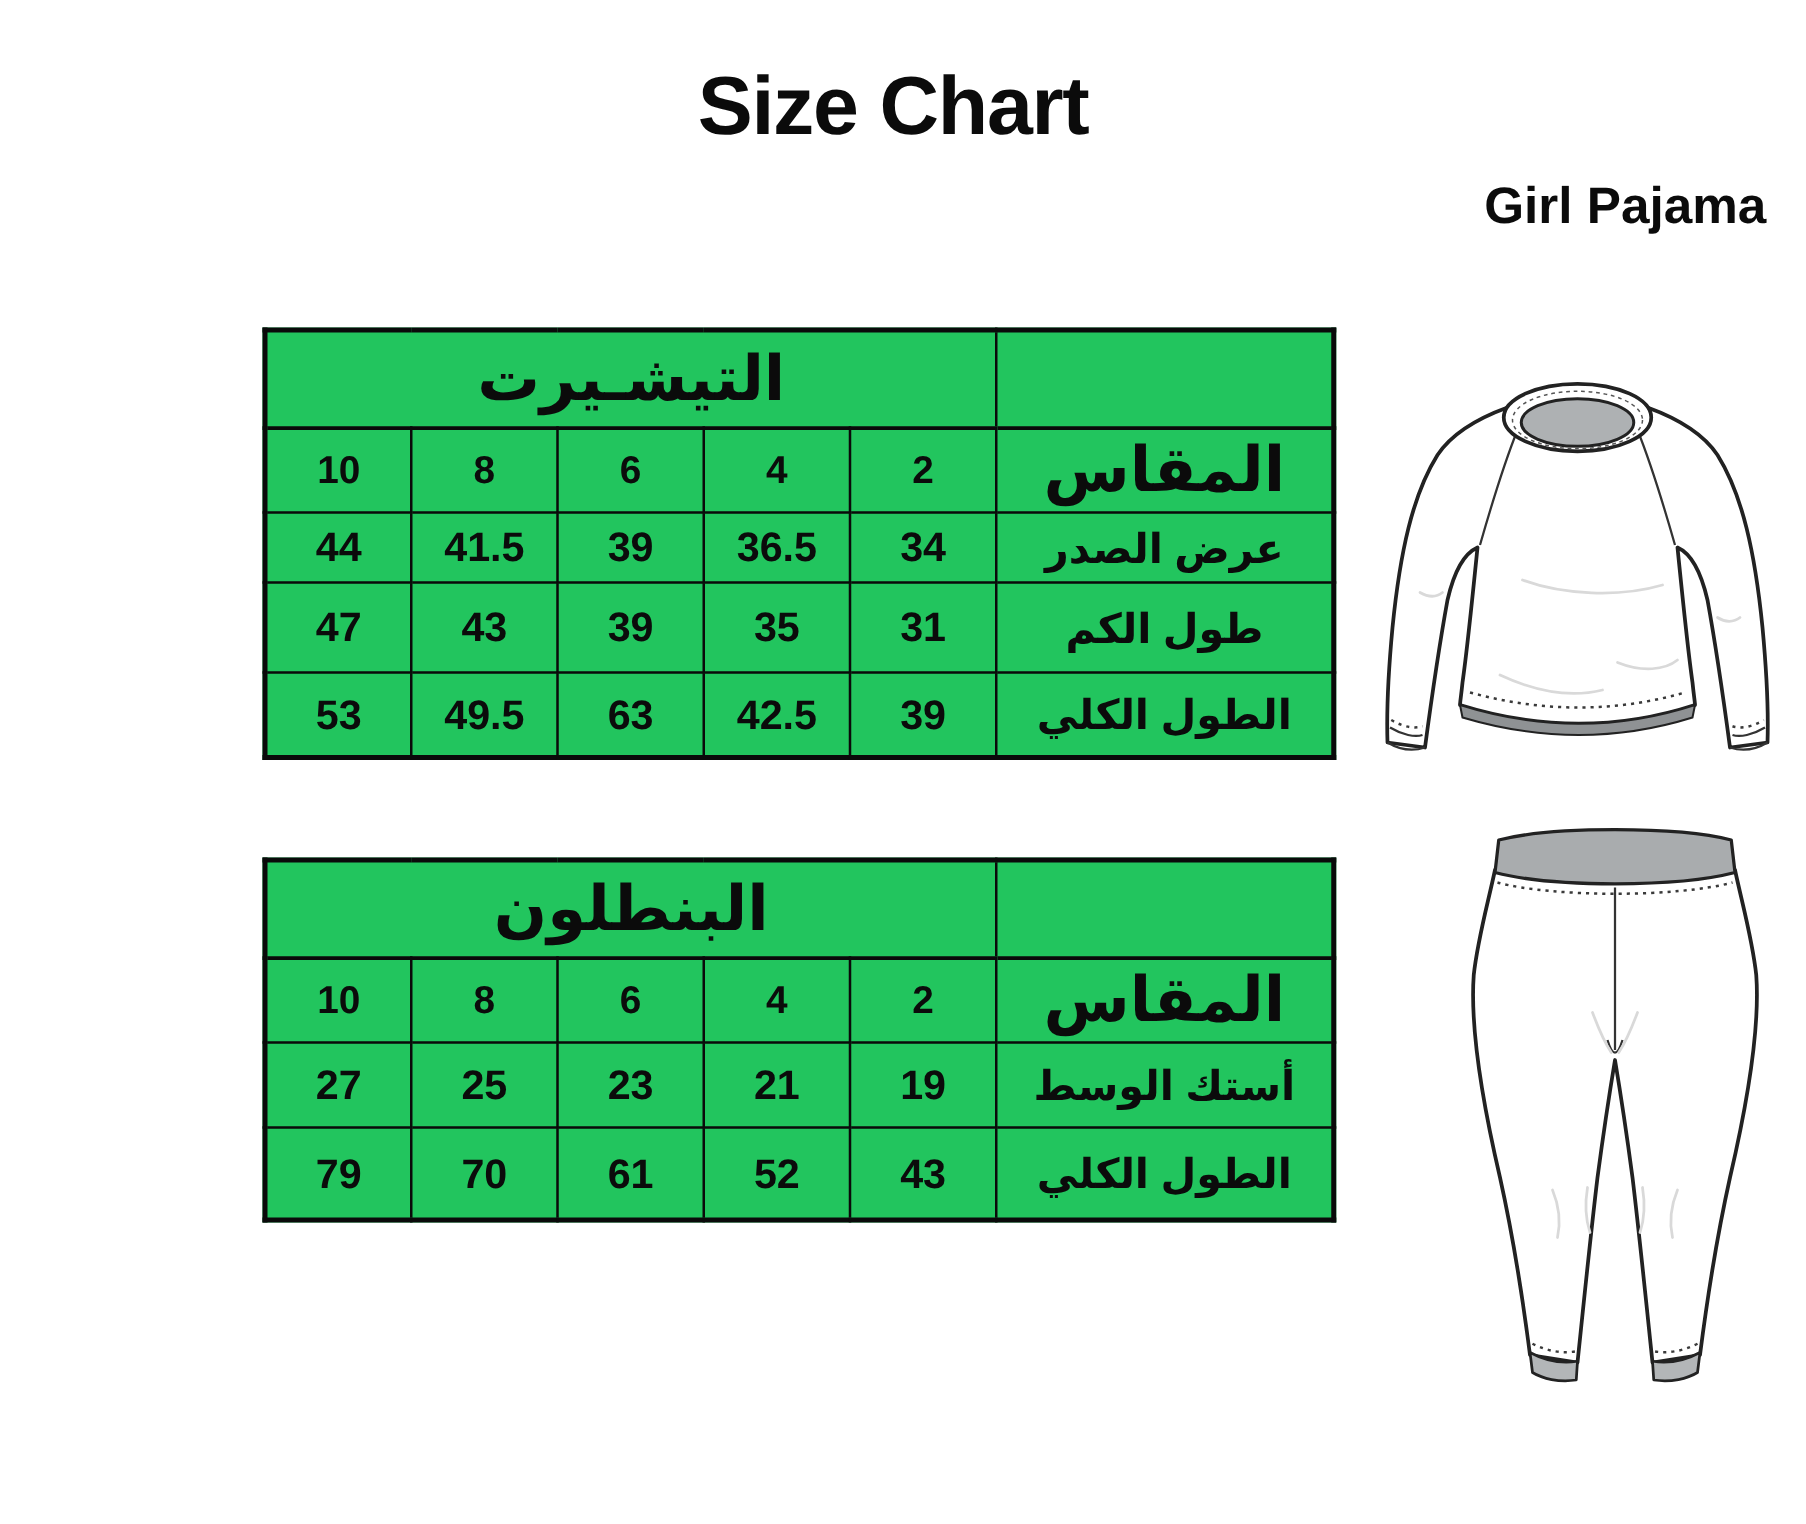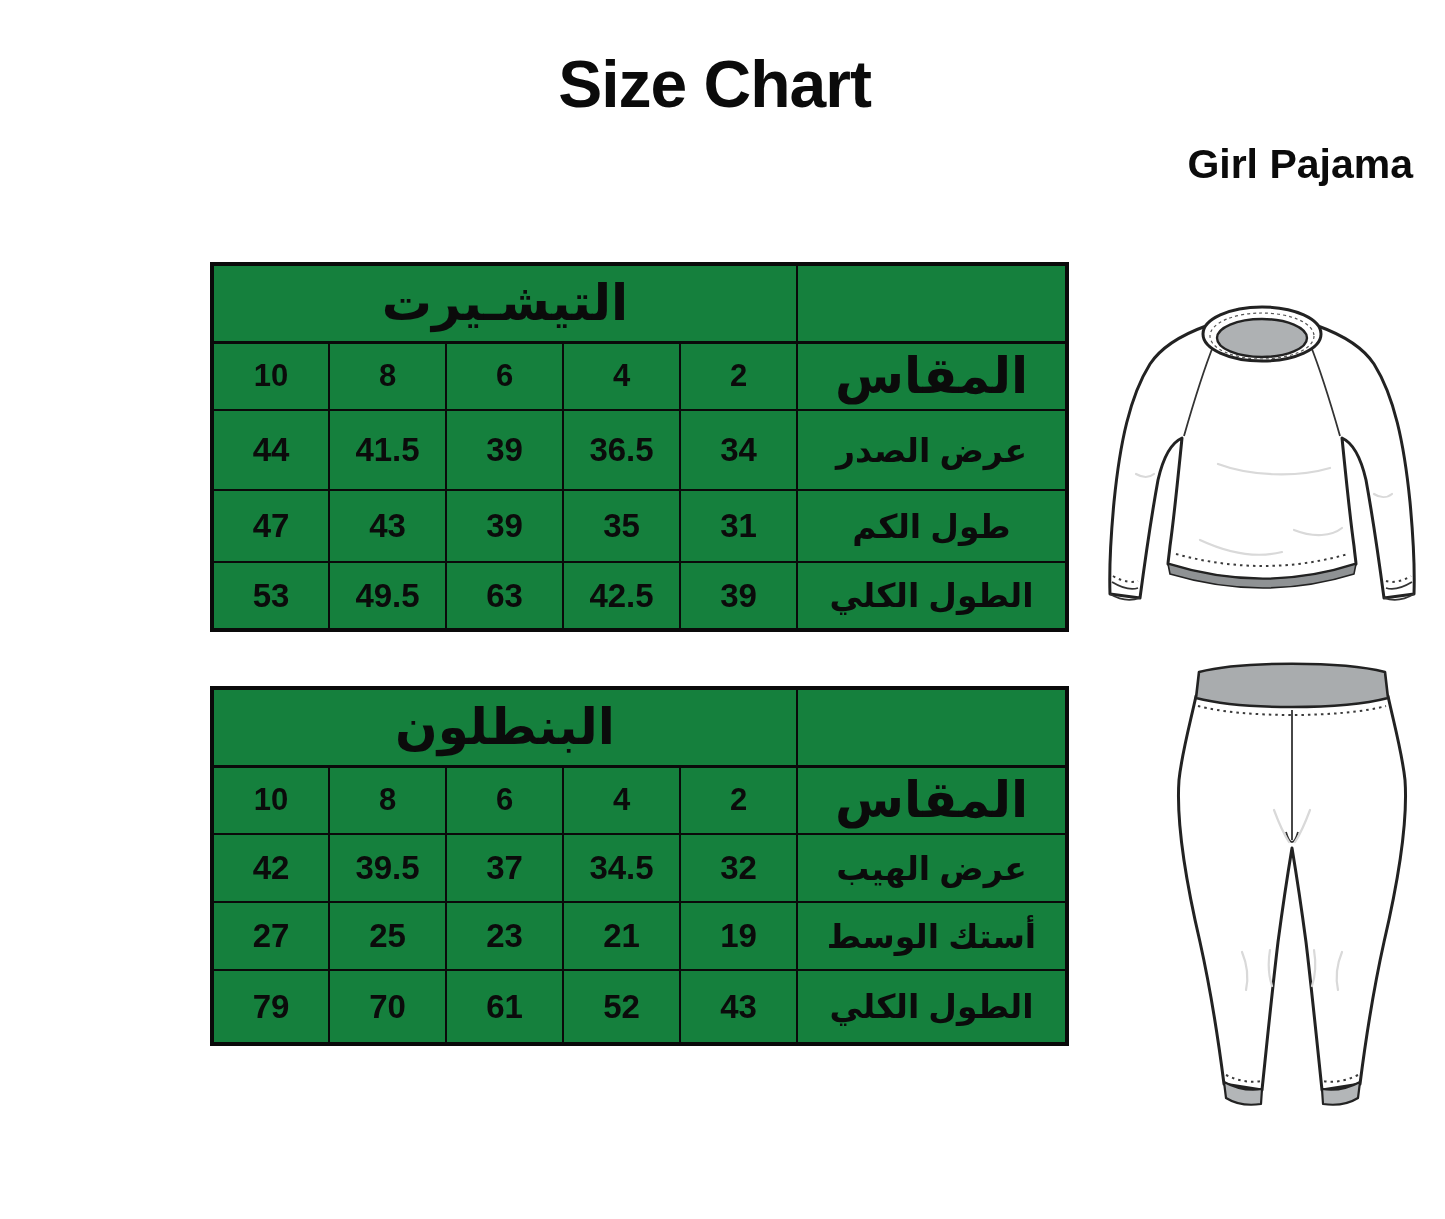--- a/index.html
+++ b/index.html
@@ -10,21 +10,21 @@
   .stage{position:absolute;inset:0;}
 
   
   .header-block{position:absolute;top:50px;left:0;width:1397px;text-align:center;margin-left:16px;}
   .title{margin:0;font-size:66px;font-weight:700;letter-spacing:-1px;line-height:1.05;}
   .subtitle{margin:24px 0 0 0;font-size:41px;font-weight:700;line-height:1.05;text-align:right;}
 
   
   table.size-table{
     position:absolute;border-collapse:collapse;table-layout:fixed;
-    background:#15803d;border:4px solid #0a0a0a;
+    background:#22c55e;border:4px solid #0a0a0a;
   }
   .size-table td{
     border:2.4px solid #0a0a0a;text-align:center;vertical-align:middle;
     font-weight:700;padding:0;overflow:hidden;
   }
   .head-row td{border-bottom-width:3px;}
   .table-title{font-size:50px;}
   .size-label{font-size:50px;}
   .row-label{font-size:33px;}
   .num{font-size:33px;}
@@ -64,21 +64,21 @@
       <td></td>
     </tr>
     <tr class="size-row" style="height:68px;">
       <td class="num">10</td>
       <td class="num">8</td>
       <td class="num">6</td>
       <td class="num">4</td>
       <td class="num">2</td>
       <td class="size-label" dir="rtl">المقاس</td>
     </tr>
-    <tr style="height:80px;margin-top:28px;">
+    <tr style="height:56px;margin-top:28px;">
       <td class="num">44</td>
       <td class="num">41.5</td>
       <td class="num">39</td>
       <td class="num">36.5</td>
       <td class="num">34</td>
       <td class="row-label" dir="rtl">عرض الصدر</td>
     </tr>
     <tr style="height:72px;">
       <td class="num">47</td>
       <td class="num">43</td>
@@ -112,28 +112,20 @@
       <td colspan="5" class="table-title" dir="rtl">البنطلون</td>
       <td></td>
     </tr>
     <tr class="size-row" style="height:68px;">
       <td class="num">10</td>
       <td class="num">8</td>
       <td class="num">6</td>
       <td class="num">4</td>
       <td class="num">2</td>
       <td class="size-label" dir="rtl">المقاس</td>
-    </tr>
-    <tr style="height:68px;">
-      <td class="num">42</td>
-      <td class="num">39.5</td>
-      <td class="num">37</td>
-      <td class="num">34.5</td>
-      <td class="num">32</td>
-      <td class="row-label" dir="rtl">عرض الهيب</td>
     </tr>
     <tr style="height:68px;">
       <td class="num">27</td>
       <td class="num">25</td>
       <td class="num">23</td>
       <td class="num">21</td>
       <td class="num">19</td>
       <td class="row-label" dir="rtl">أستك الوسط</td>
     </tr>
     <tr style="height:74px;">

